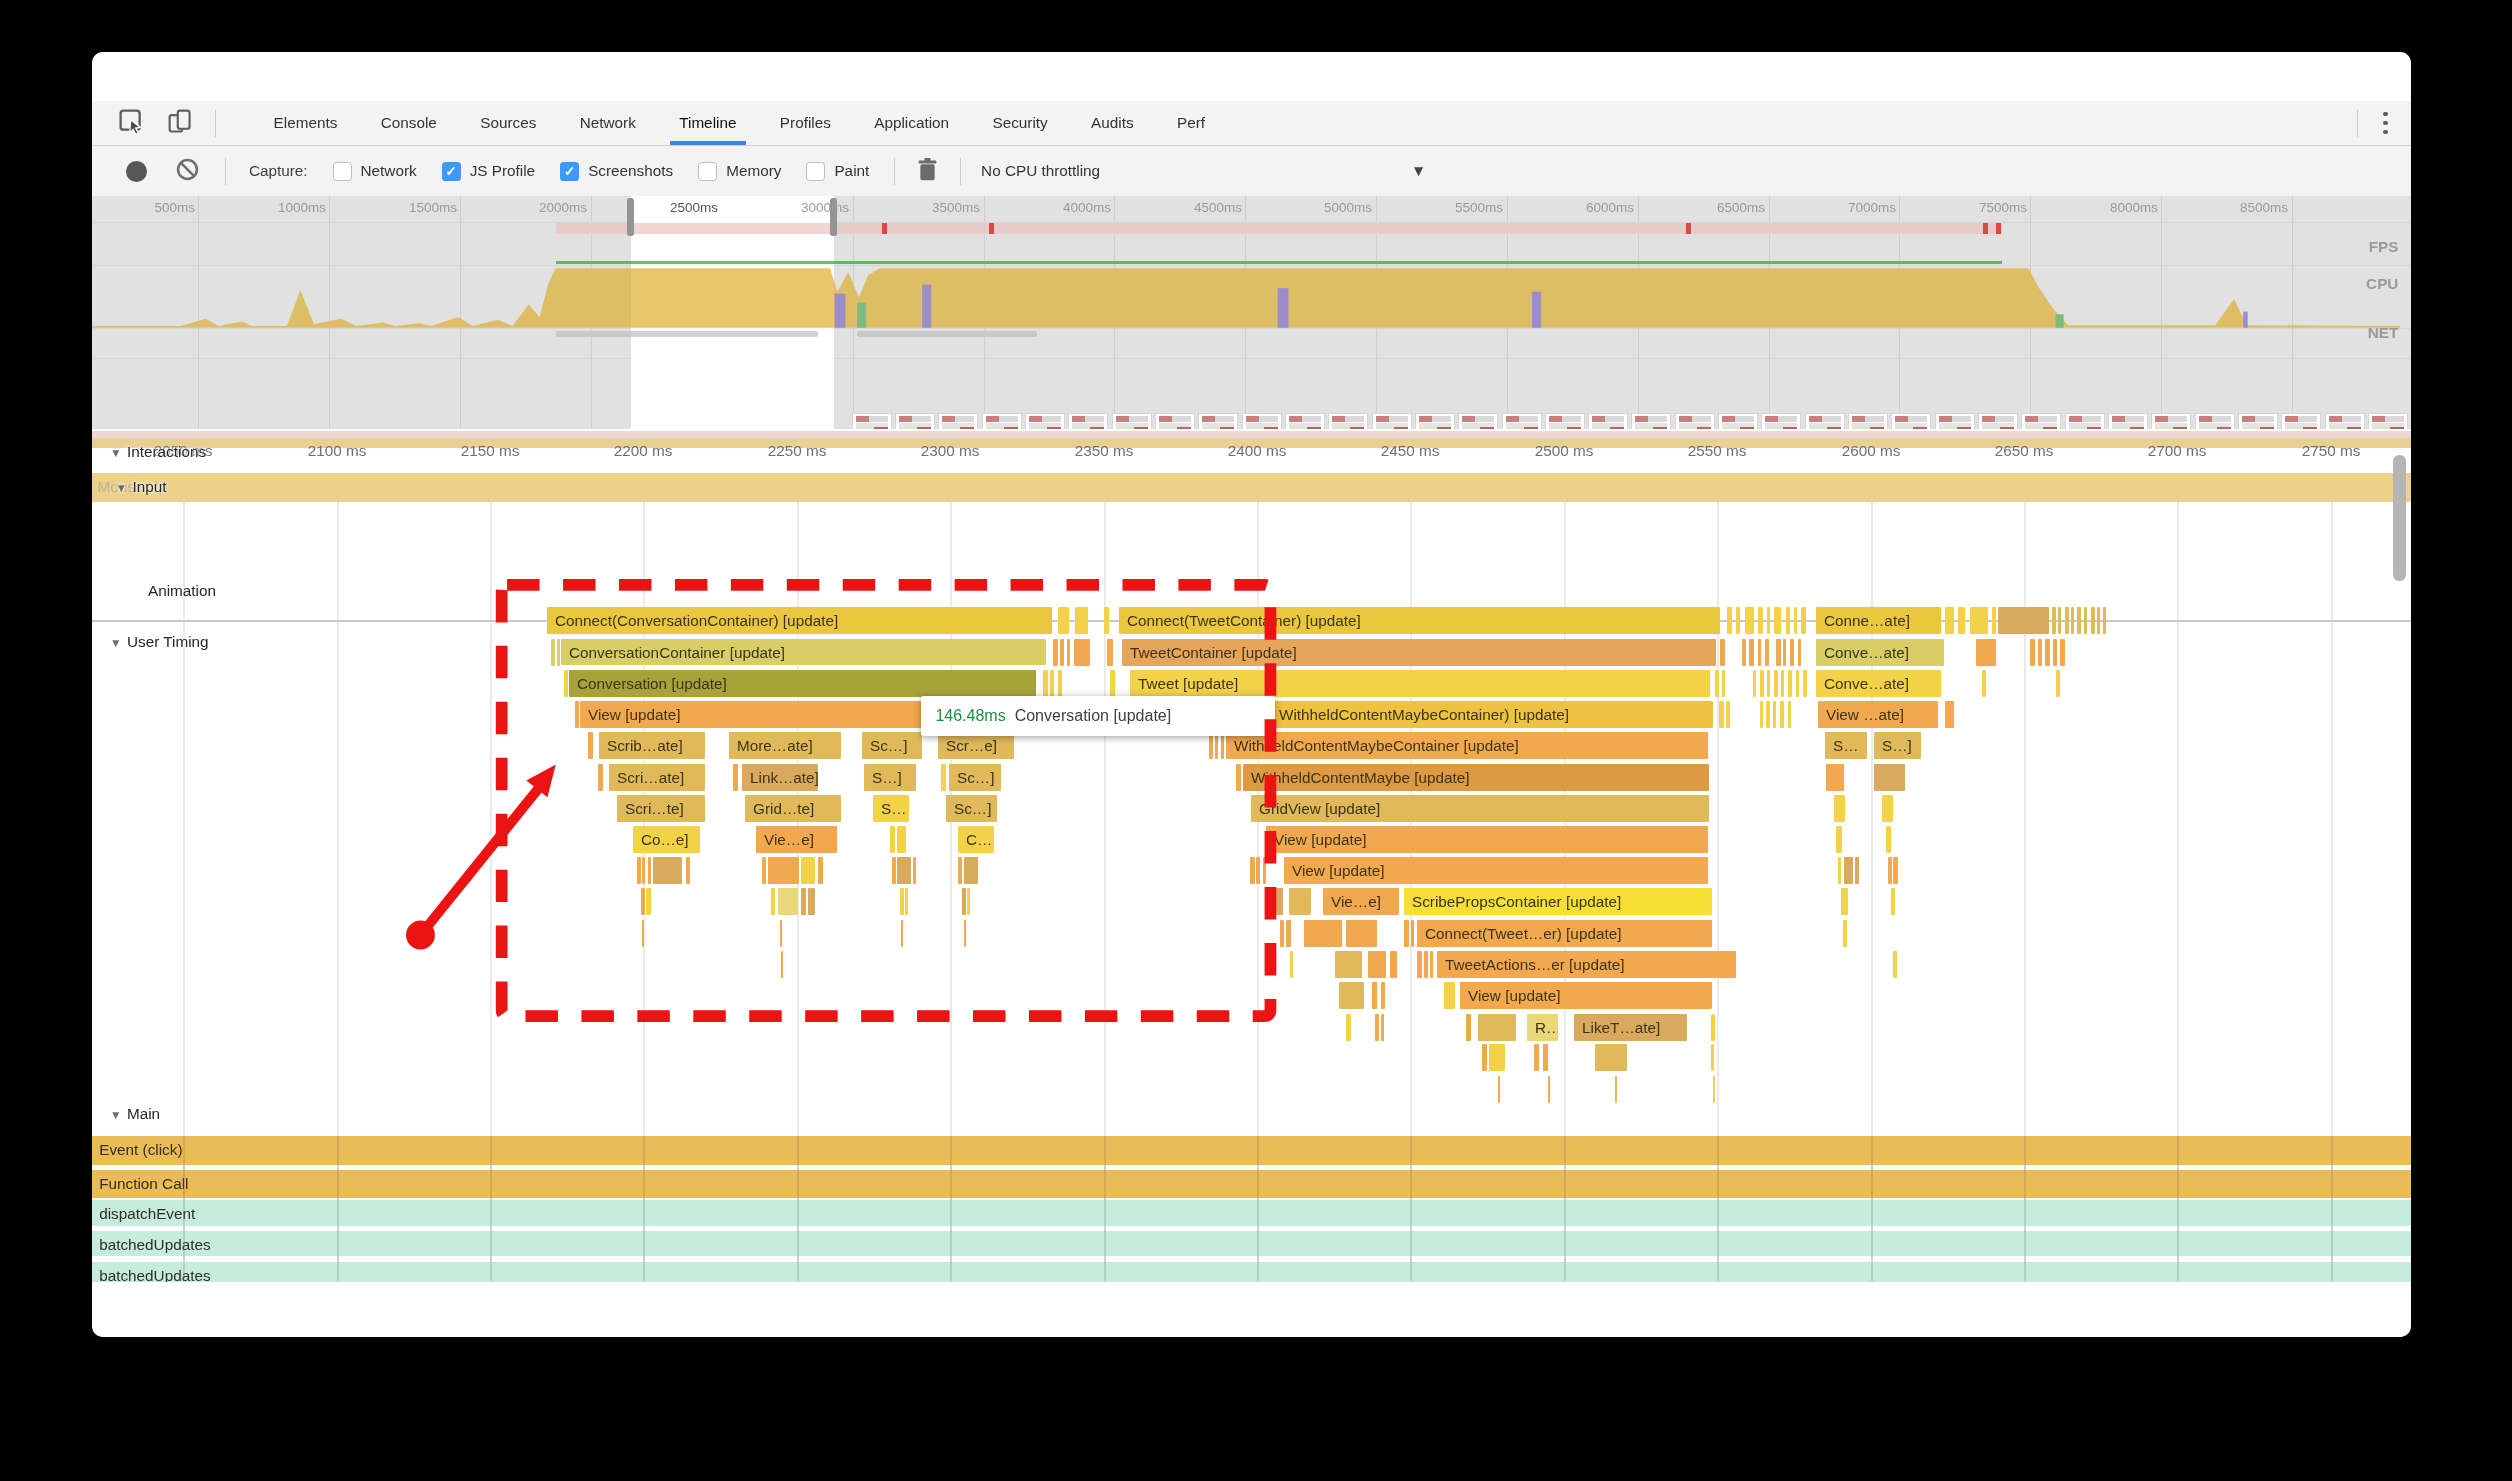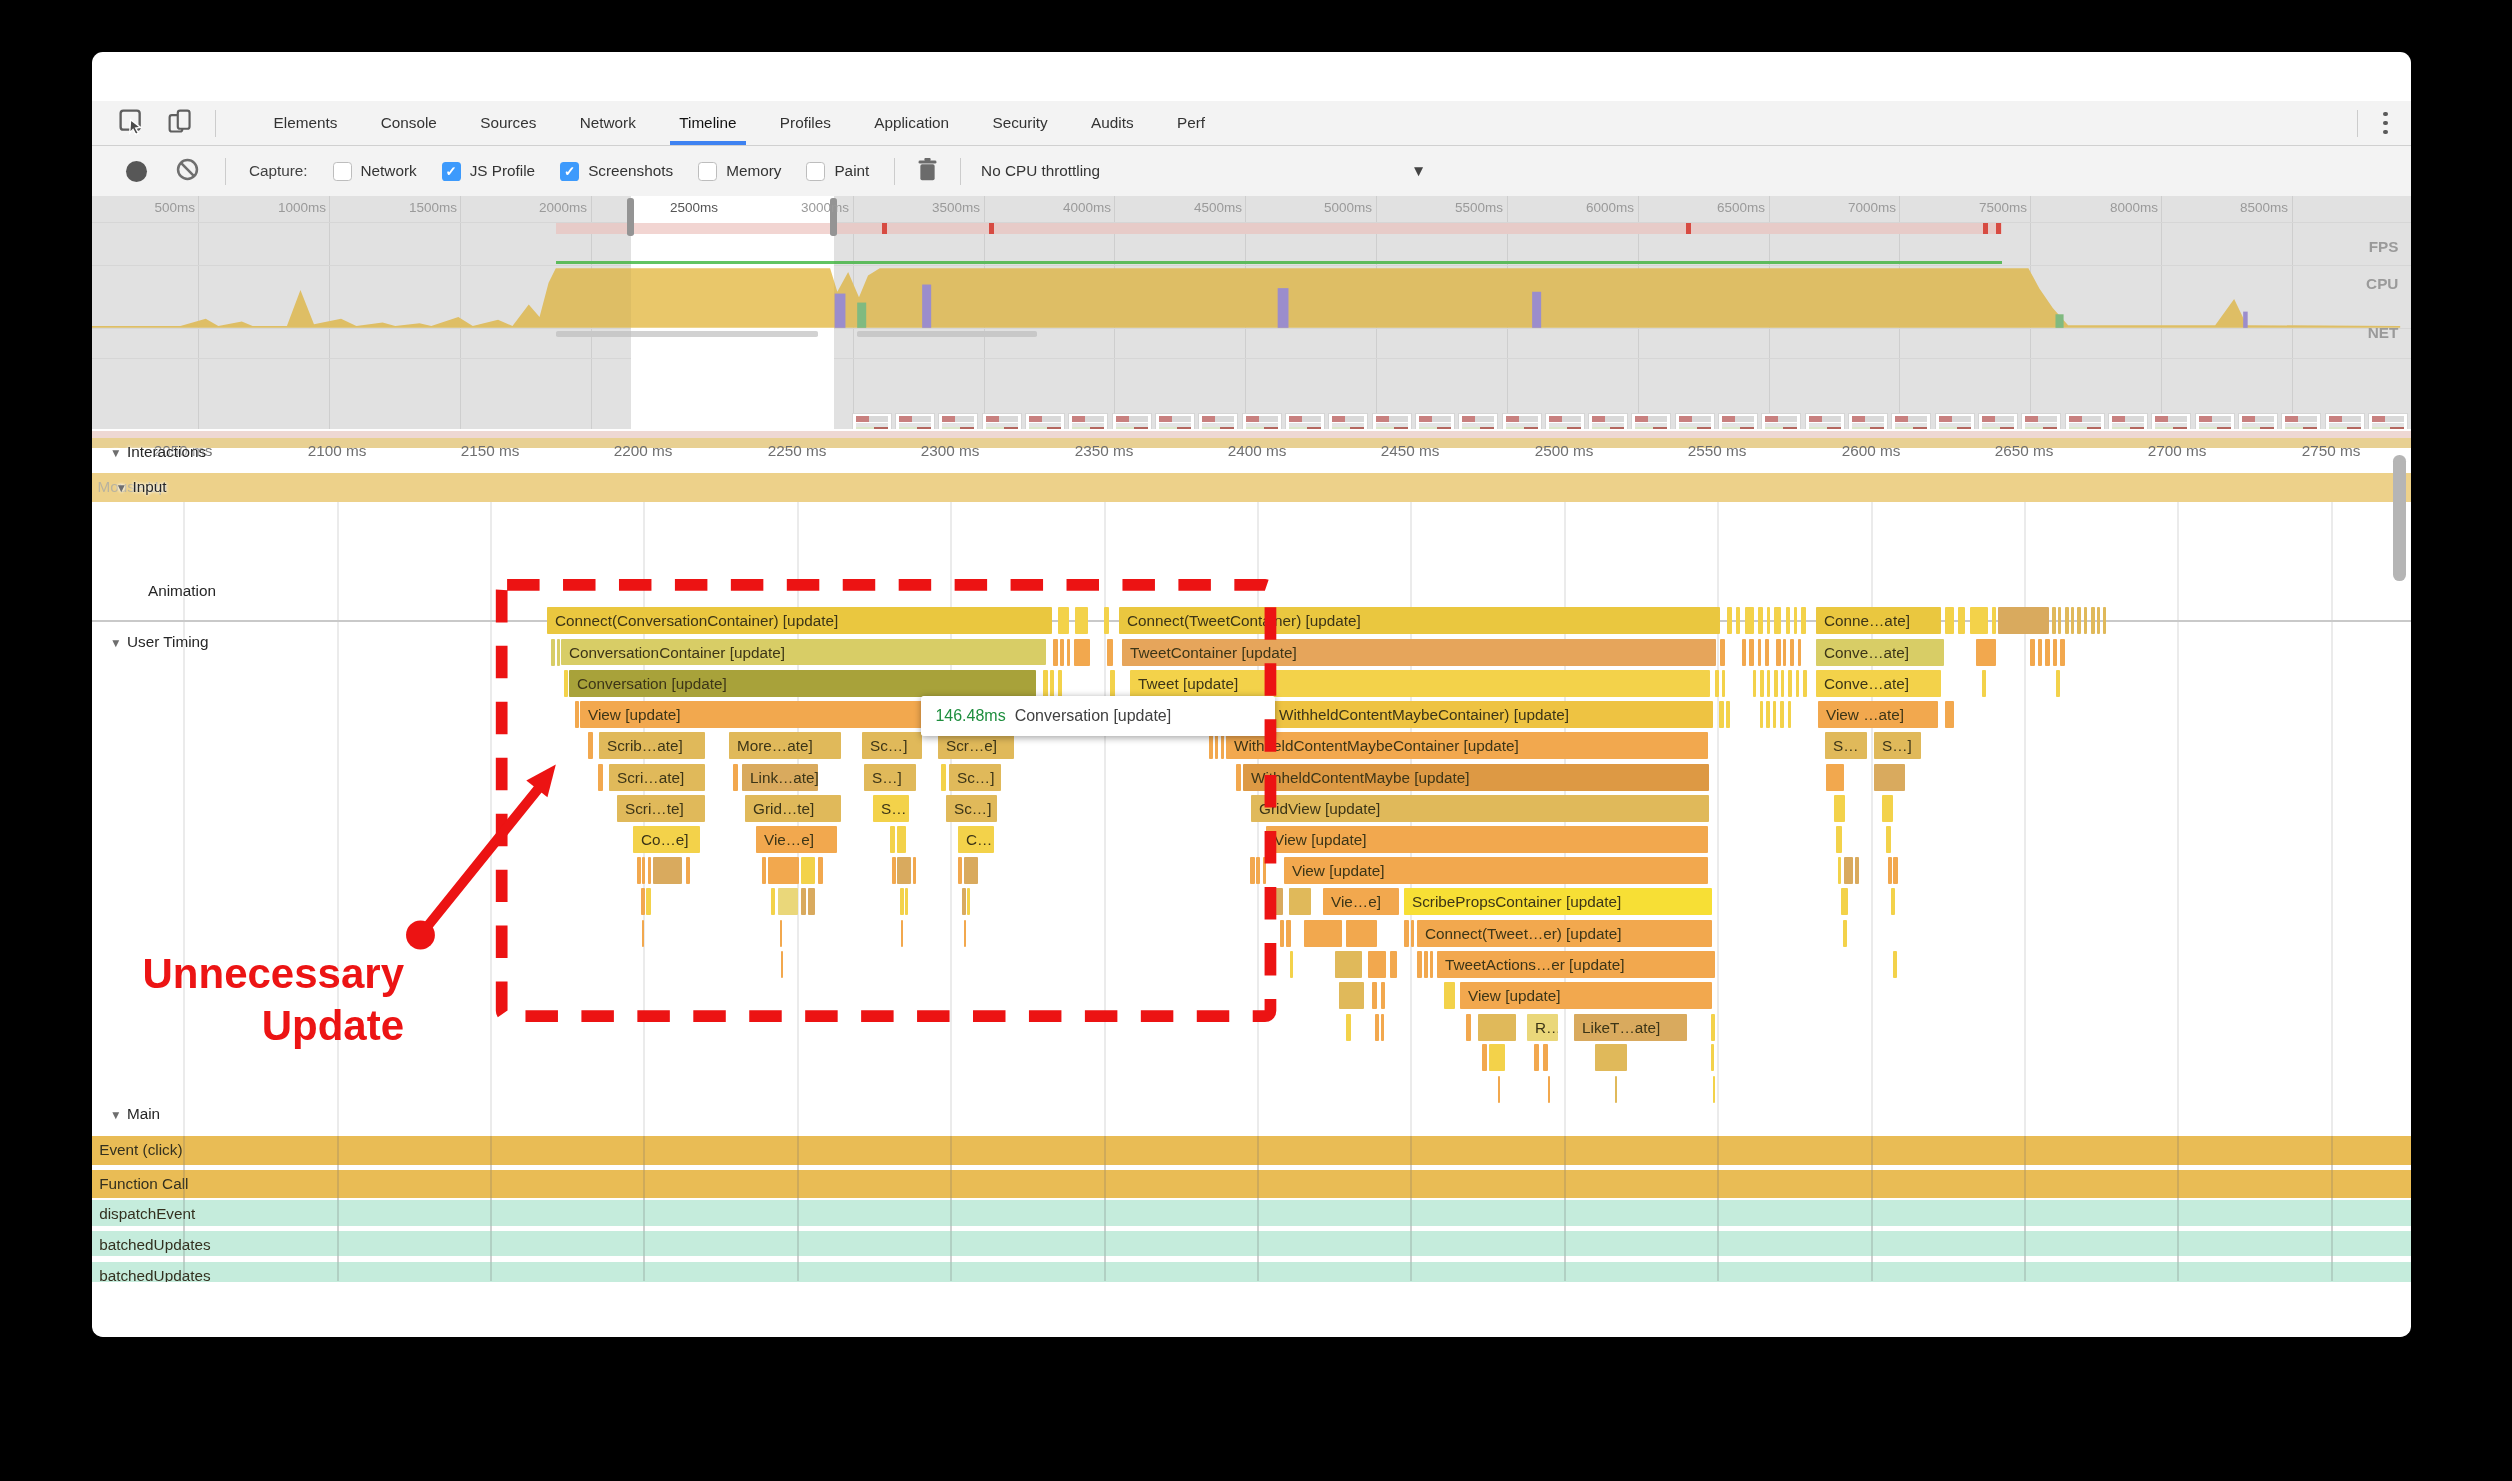--- a/index.html
+++ b/index.html
@@ -656,21 +656,21 @@
           <div class="fbar" style="left: 1325px; top: 447px; width: 295px; height: 27px; position: absolute; background: rgb(242, 168, 78);">Connect(Tweet…er) [update]</div>
           <div class="fbar nolabel" style="left: 1751px; top: 447px; width: 3.6px; height: 27px; position: absolute; background: rgb(243, 210, 74);"></div>
           <div class="fbar nolabel" style="left: 689px; top: 478px; width: 1.8px; height: 27px; position: absolute; background: rgb(242, 168, 78);"></div>
           <div class="fbar nolabel" style="left: 1198px; top: 478px; width: 2.7px; height: 27px; position: absolute; background: rgb(243, 210, 74);"></div>
           <div class="fbar nolabel" style="left: 1243px; top: 478px; width: 27px; height: 27px; position: absolute; background: rgb(224, 185, 90);"></div>
           <div class="fbar nolabel" style="left: 1276px; top: 478px; width: 18px; height: 27px; position: absolute; background: rgb(242, 168, 78);"></div>
           <div class="fbar nolabel" style="left: 1298px; top: 478px; width: 7.2px; height: 27px; position: absolute; background: rgb(242, 168, 78);"></div>
           <div class="fbar nolabel" style="left: 1325px; top: 478px; width: 4.5px; height: 27px; position: absolute; background: rgb(242, 168, 78);"></div>
           <div class="fbar nolabel" style="left: 1332px; top: 478px; width: 3.6px; height: 27px; position: absolute; background: rgb(242, 168, 78);"></div>
           <div class="fbar nolabel" style="left: 1338px; top: 478px; width: 2.7px; height: 27px; position: absolute; background: rgb(242, 168, 78);"></div>
-          <div class="fbar" style="left: 1345px; top: 478px; width: 278px; height: 27px; position: absolute; background: rgb(242, 168, 78);">TweetActions…er [update]</div>
+          <div class="fbar" style="left: 1345px; top: 478px; width: 299px; height: 27px; position: absolute; background: rgb(242, 168, 78);">TweetActions…er [update]</div>
           <div class="fbar nolabel" style="left: 1801px; top: 478px; width: 3.6px; height: 27px; position: absolute; background: rgb(243, 210, 74);"></div>
           <div class="fbar nolabel" style="left: 1247px; top: 509px; width: 25px; height: 27px; position: absolute; background: rgb(224, 185, 90);"></div>
           <div class="fbar nolabel" style="left: 1280px; top: 509px; width: 5.4px; height: 27px; position: absolute; background: rgb(242, 168, 78);"></div>
           <div class="fbar nolabel" style="left: 1289px; top: 509px; width: 3.6px; height: 27px; position: absolute; background: rgb(242, 168, 78);"></div>
           <div class="fbar nolabel" style="left: 1352px; top: 509px; width: 10.8px; height: 27px; position: absolute; background: rgb(243, 210, 74);"></div>
           <div class="fbar" style="left: 1368px; top: 509px; width: 252px; height: 27px; position: absolute; background: rgb(242, 168, 78);">View [update]</div>
           <div class="fbar nolabel" style="left: 1254px; top: 541px; width: 5.4px; height: 27px; position: absolute; background: rgb(243, 210, 74);"></div>
           <div class="fbar nolabel" style="left: 1283px; top: 541px; width: 3.6px; height: 27px; position: absolute; background: rgb(242, 168, 78);"></div>
           <div class="fbar nolabel" style="left: 1289px; top: 541px; width: 2.7px; height: 27px; position: absolute; background: rgb(242, 168, 78);"></div>
           <div class="fbar nolabel" style="left: 1374px; top: 541px; width: 4.5px; height: 27px; position: absolute; background: rgb(242, 168, 78);"></div>
@@ -723,18 +723,14 @@
     <div class="scrollthumb" style="left:2301px; top:403px; height:126px;"></div>
 
   </div>
 
   <svg class="annot-svg" id="annotsvg" viewBox="0 0 2784 1642" width="2512" height="1482">
       <rect x="556" y="648" width="852" height="478" fill="none" stroke="#ec1313" stroke-width="13" stroke-dasharray="36 26" rx="6"></rect>
       <line x1="466" y1="1036" x2="598" y2="872" stroke="#ec1313" stroke-width="11" stroke-linecap="round"></line>
       <circle cx="466" cy="1036" r="16" fill="#ec1313"></circle>
       <polygon points="616,847 606.7,883.3 583.3,864.7" fill="#ec1313"></polygon>
     </svg>
-  <div class="annot-text">
-    <div>Unnecessary</div>
-    <div>Update</div>
-  </div>
 </div>
 
 
 </body></html>

